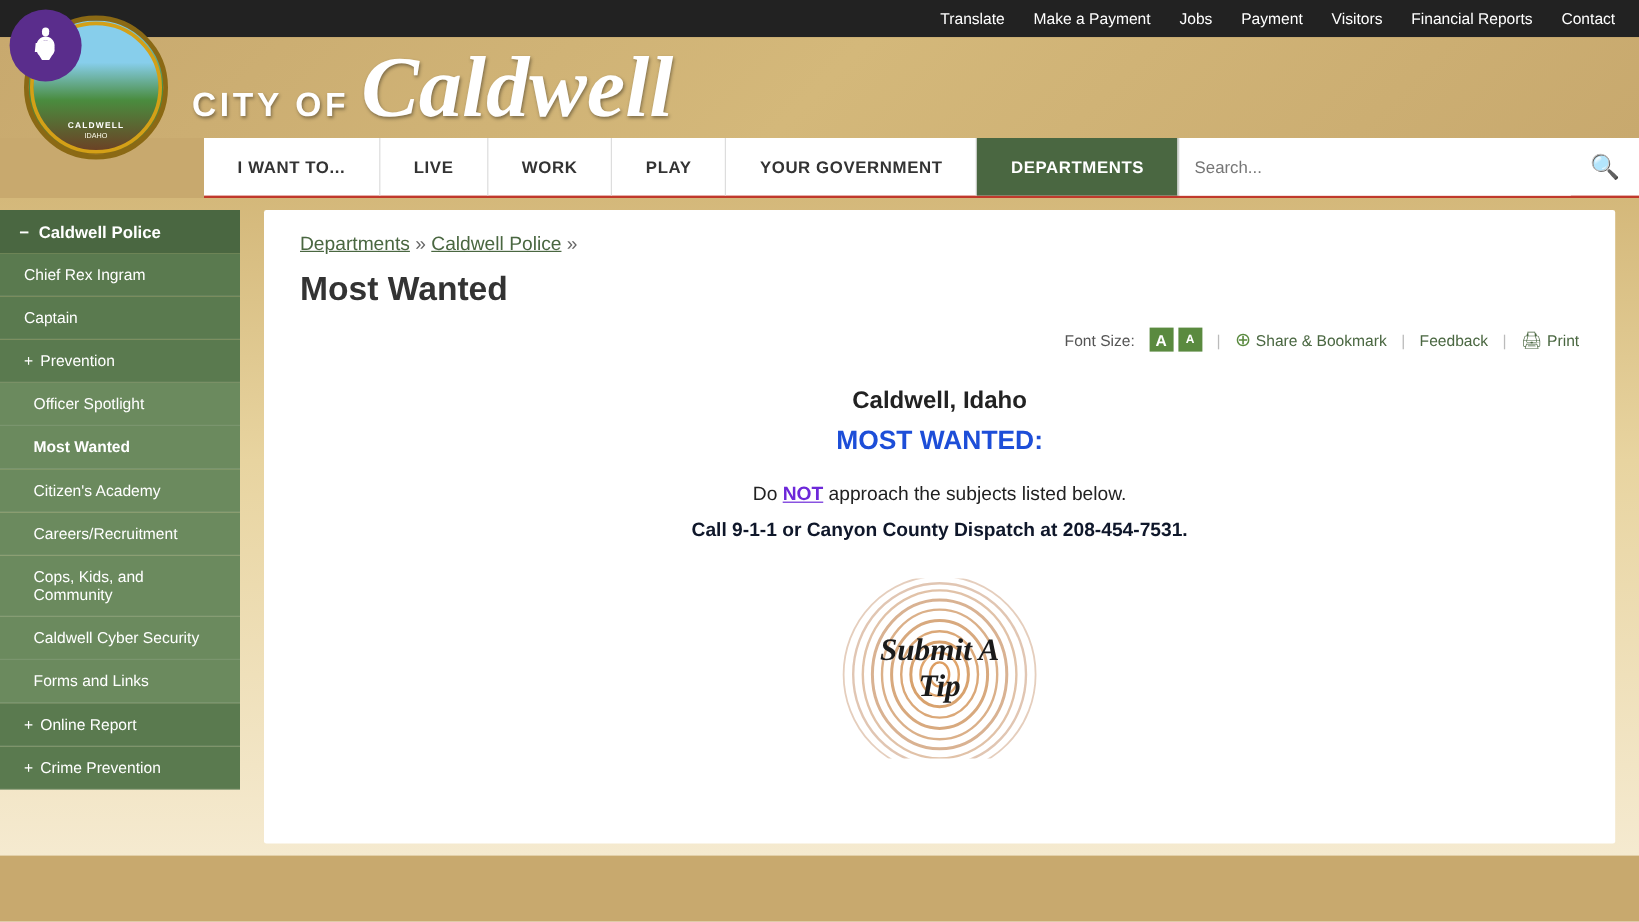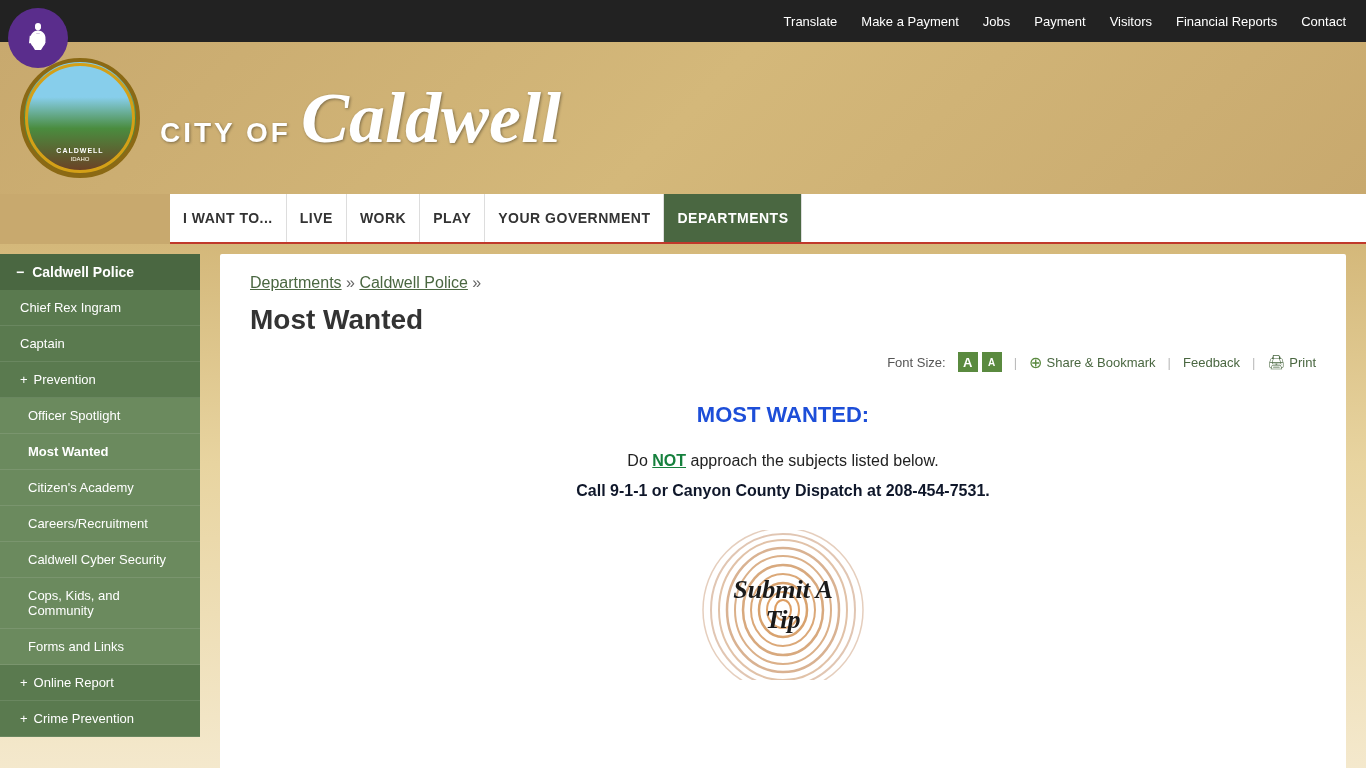--- a/index.html
+++ b/index.html
@@ -6,21 +6,21 @@
     body { font-family: Arial, sans-serif; background: #c8a96e; width: 1366px; min-height: 768px; overflow-x: hidden; }
 
     
     .top-bar {
       background: #222;
       color: #fff;
       display: flex;
       justify-content: flex-end;
       align-items: center;
       padding: 0 20px;
-      height: 42px;
+      height: 31px;
       gap: 24px;
     }
     .top-bar a {
       color: #fff;
       text-decoration: none;
       font-size: 13px;
     }
 
     
     .access-btn {
@@ -38,21 +38,21 @@
       z-index: 100;
     }
     .access-btn svg { width: 36px; height: 36px; fill: #fff; }
 
     
     .header {
       background: linear-gradient(135deg, #c8a96e 0%, #d4b87a 50%, #c8a96e 100%);
       display: flex;
       align-items: center;
       padding: 10px 20px;
-      height: 152px;
+      height: 84px;
       position: relative;
     }
     .logo-area {
       display: flex;
       align-items: center;
       gap: 20px;
     }
     .logo-circle {
       width: 120px;
       height: 120px;
@@ -92,21 +92,21 @@
     .city-title .caldwell {
       font-size: 72px;
       font-family: 'Georgia', serif;
       font-style: italic;
       font-weight: bold;
       line-height: 0.9;
     }
     .nav-item {
       display: flex;
       align-items: center;
-      padding: 0 13px;
+      padding: 0 28px;
       font-size: 14px;
       font-weight: bold;
       color: #333;
       text-transform: uppercase;
       cursor: pointer;
       border-right: 1px solid #ddd;
       letter-spacing: 0.5px;
     }
     .nav-item.active {
       background: #4a6741;
@@ -280,21 +280,21 @@
       margin-bottom: 24px;
     }
     .mw-warning {
       font-size: 16px;
       color: #222;
       margin-bottom: 12px;
       font-weight: normal;
     }
     .mw-warning .not {
       text-decoration: underline;
-      color: #15803d;
+      color: #6d28d9;
       font-weight: bold;
     }
     .mw-call {
       font-size: 16px;
       font-weight: bold;
       color: #0f172a;
       margin-bottom: 30px;
     }
     .submit-tip-area {
       display: flex;
@@ -359,41 +359,47 @@
   </div>
 </div>
 
 <div style="margin-left:170px;background:#fff;display:flex;align-items:stretch;height:50px;border-bottom:2px solid #c0392b;">
   <div class="nav-item">I WANT TO...</div>
   <div class="nav-item">LIVE</div>
   <div class="nav-item">WORK</div>
   <div class="nav-item">PLAY</div>
   <div class="nav-item">YOUR GOVERNMENT</div>
   <div class="nav-item active">DEPARTMENTS</div>
+  <div class="nav-search">
+    <input type="text" placeholder="Search..." style="">
+    <button>
+      <span>🔍</span>
+    </button>
+  </div>
 </div>
 
 <div class="content-wrapper">
 
   <div class="sidebar">
     <div class="sidebar-section-header">
       <span>−</span>
       <span>Caldwell Police</span>
     </div>
     <div class="sidebar-item">Chief Rex Ingram</div>
     <div class="sidebar-item">Captain</div>
     <div class="sidebar-item-expandable">
       <span>+</span>
       <span>Prevention</span>
     </div>
     <div class="sidebar-item sub">Officer Spotlight</div>
     <div class="sidebar-item sub active">Most Wanted</div>
     <div class="sidebar-item sub">Citizen's Academy</div>
     <div class="sidebar-item sub">Careers/Recruitment</div>
+    <div class="sidebar-item sub">Cops, Kids, and Community</div>
     <div class="sidebar-item sub">Caldwell Cyber Security</div>
-    <div class="sidebar-item sub">Cops, Kids, and Community</div>
     <div class="sidebar-item sub">Forms and Links</div>
     <div class="sidebar-item-expandable">
       <span>+</span>
       <span>Online Report</span>
     </div>
     <div class="sidebar-item-expandable">
       <span>+</span>
       <span>Crime Prevention</span>
     </div>
   </div>
@@ -425,20 +431,21 @@
         <span>Feedback</span>
       </a>
       <span class="separator">|</span>
       <a class="toolbar-link">
         <span class="print-icon">🖨</span>
         <span>Print</span>
       </a>
     </div>
 
     <div class="mw-content">
+      <div class="mw-location">Caldwell, Idaho</div>
       <div class="mw-title">MOST WANTED:</div>
       <div class="mw-warning">
         <span>Do </span><span class="not">NOT</span><span> approach the subjects listed below.</span>
       </div>
       <div class="mw-call">Call 9-1-1 or Canyon County Dispatch at 208-454-7531.</div>
 
       <div class="submit-tip-area">
         <div class="submit-tip-btn">
           
           <svg width="200" height="150" viewBox="0 0 200 150">

